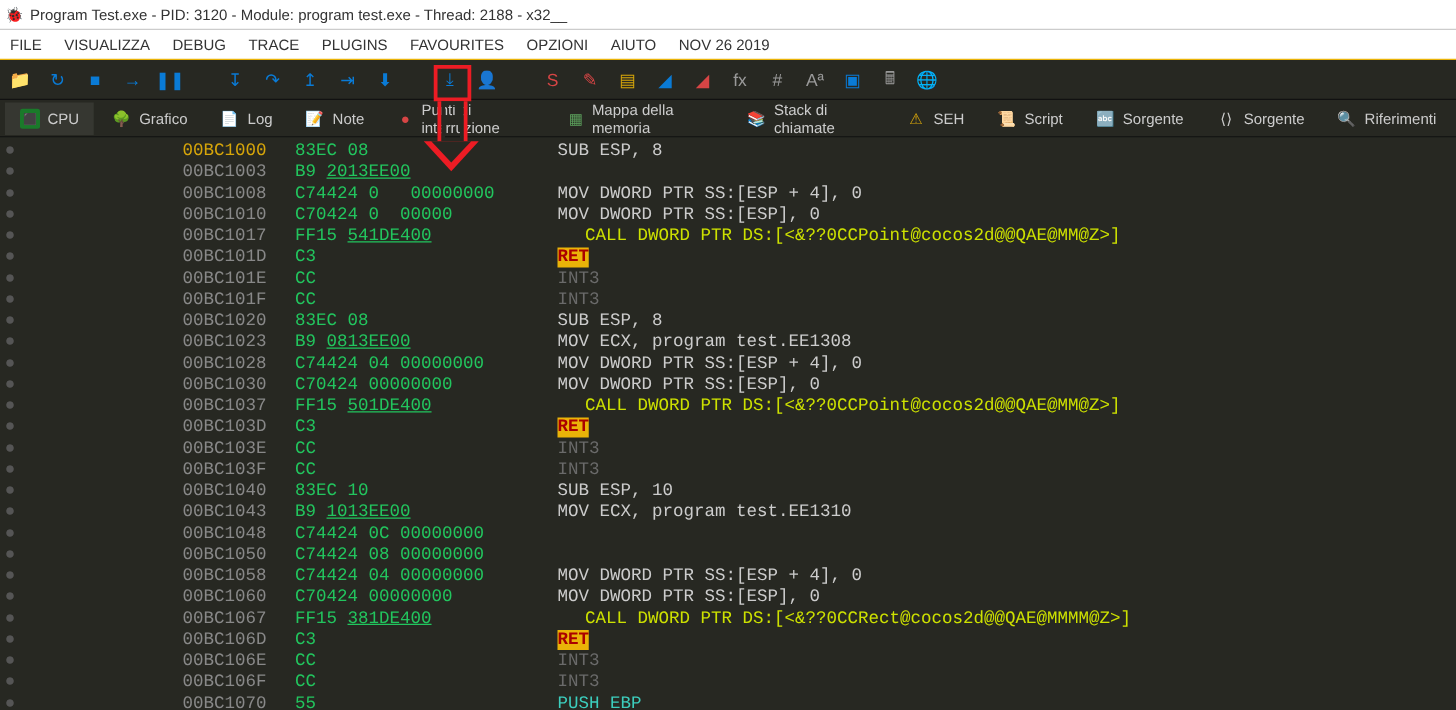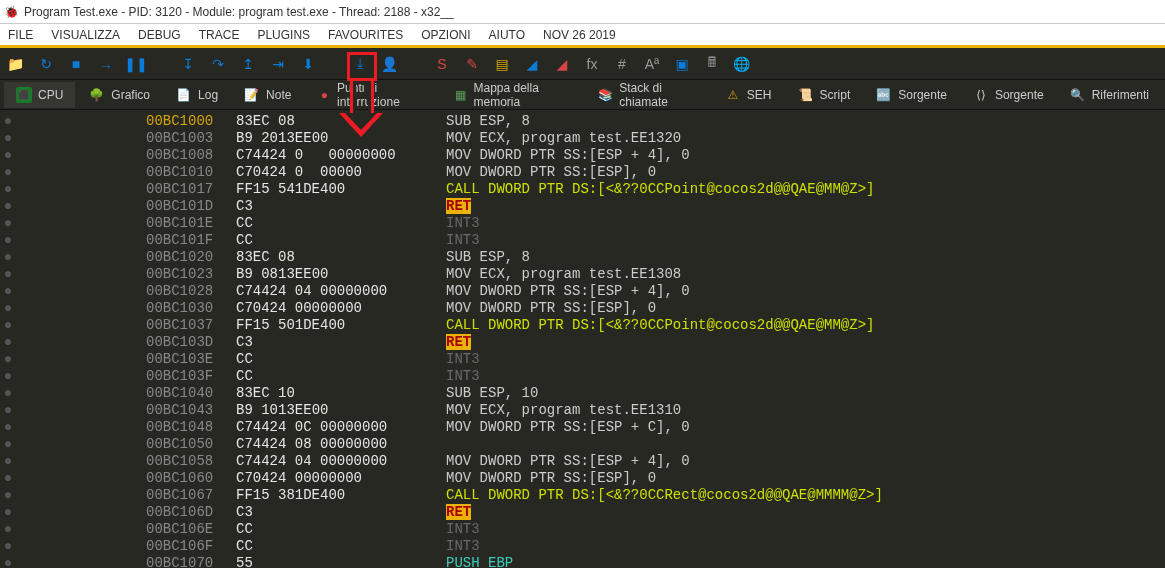--- a/index.html
+++ b/index.html
@@ -1,44 +1,44 @@
 <!DOCTYPE html>
 <html><head>
 <meta charset="utf-8">
 <style>
   * { margin: 0; padding: 0; box-sizing: border-box; }
   body { font-family: "Segoe UI", Tahoma, sans-serif; background: #272822; width: 1165px; height: 568px; overflow: hidden; }
   
   .titlebar { background: #fff; height: 24px; display: flex; align-items: center; padding: 0 4px; font-size: 12px; color: #333; border-bottom: 1px solid #ccc; }
   .titlebar .bug-icon { width: 16px; height: 16px; margin-right: 4px; display: inline-flex; align-items: center; justify-content: center; }
   
-  .menubar { background: #fff; height: 24px; display: flex; align-items: center; padding: 0 8px; gap: 18px; font-size: 12px; color: #333; border-bottom: 3px solid #eab308; }
+  .menubar { background: #fff; height: 24px; display: flex; align-items: center; padding: 0 8px; gap: 18px; font-size: 12px; color: #333; border-bottom: 1px solid #eab308; }
   .menubar span { cursor: pointer; }
   
   .toolbar { background: #272822; height: 32px; display: flex; align-items: center; padding: 0 8px; gap: 14px; border-bottom: 1px solid #111; }
   .tool-icon { width: 16px; height: 16px; display: inline-flex; align-items: center; justify-content: center; color: #999; font-size: 14px; cursor: pointer; }
   .tool-icon.blue { color: #0a7bd6; }
   .tool-icon.red { color: #d64545; }
   .tool-icon.yellow { color: #d6a50a; }
   .tool-icon.green { color: #5ca05c; }
   
   .tabbar { background: #272822; height: 30px; display: flex; align-items: center; padding: 0 4px; gap: 2px; border-bottom: 1px solid #111; }
   .tab { display: flex; align-items: center; gap: 6px; padding: 4px 12px; font-size: 12px; color: #ccc; cursor: pointer; height: 26px; }
   .tab.active { background: #363731; }
   .tab-icon { width: 16px; height: 16px; display: inline-flex; align-items: center; justify-content: center; font-size: 12px; }
   
   .disasm { background: #272822; font-family: Consolas, "Courier New", monospace; font-size: 14px; line-height: 18px; padding: 2px 0; }
   .disasm-row { display: flex; height: 17px; white-space: pre; }
   .bp-col { width: 16px; text-align: center; color: #555; }
   .addr-col { width: 90px; color: #888; margin-left: 130px; font-family: Liberation Mono, monospace; }
   .addr-col.hl { color: #d6a50a; }
-  .bytes-col { width: 210px; color: #e5e5e5; }
-  .bytes-col .ul { }
+  .bytes-col { width: 210px; color: #22c55e; }
+  .bytes-col .ul { text-decoration: underline; }
   .instr-col { flex: 1; color: #ccc; }
-  .instr-col .call { color: #cde100; }
+  .instr-col .call { color: #cde100; margin-left: 22px; }
   .instr-col .ret { color: #a00; background: #eab308; font-weight: bold; }
   .instr-col .int3 { color: #6a6a6a; }
   .instr-col .push { color: #3ccdbd; }
   
   .highlight-box { position: absolute; left: 347px; top: 52px; width: 30px; height: 29px; border: 3px solid #ed1c24; pointer-events: none; z-index: 10; }
   .highlight-stem { position: absolute; left: 350px; top: 81px; width: 24px; height: 37px; border: 3px solid #ed1c24; border-top: none; pointer-events: none; z-index: 10; box-shadow: 0 0 0 3px #272822 inset; background: transparent; }
   .arrow-tri { position: absolute; left: 339px; top: 113px; width: 0; height: 0; border-left: 22px solid transparent; border-right: 22px solid transparent; border-top: 24px solid #ed1c24; z-index: 10; pointer-events: none; }
   .arrow-tri-inner { position: absolute; left: 345px; top: 113px; width: 0; height: 0; border-left: 16px solid transparent; border-right: 16px solid transparent; border-top: 17px solid #272822; z-index: 11; pointer-events: none; }
 </style>
 </head>
@@ -141,38 +141,38 @@
     <span>Sorgente</span>
   </div>
   <div class="tab">
     <span class="tab-icon">🔍</span>
     <span>Riferimenti</span>
   </div>
 </div>
 
 <div class="disasm" id="disasm">
     <div class="disasm-row"><span class="bp-col">●</span><span class="addr-col hl">00BC1000</span><span class="bytes-col">83EC 08</span><span class="instr-col">SUB ESP, 8</span></div>
-    <div class="disasm-row"><span class="bp-col">●</span><span class="addr-col">00BC1003</span><span class="bytes-col">B9 <span class="ul">2013EE00</span></span><span class="instr-col">MOV ECX, program test.EE1320</span></div>
+    <div class="disasm-row"><span class="bp-col">●</span><span class="addr-col">00BC1003</span><span class="bytes-col">B9 <span class="ul">2013EE00</span></span></div>
     <div class="disasm-row"><span class="bp-col">●</span><span class="addr-col">00BC1008</span><span class="bytes-col">C74424 0   00000000</span><span class="instr-col">MOV DWORD PTR SS:[ESP + 4], 0</span></div>
     <div class="disasm-row"><span class="bp-col">●</span><span class="addr-col">00BC1010</span><span class="bytes-col">C70424 0  00000</span><span class="instr-col">MOV DWORD PTR SS:[ESP], 0</span></div>
     <div class="disasm-row"><span class="bp-col">●</span><span class="addr-col">00BC1017</span><span class="bytes-col">FF15 <span class="ul">541DE400</span></span><span class="instr-col"><span class="call">CALL DWORD PTR DS:[&lt;&amp;??0CCPoint@cocos2d@@QAE@MM@Z&gt;]</span></span></div>
     <div class="disasm-row"><span class="bp-col">●</span><span class="addr-col">00BC101D</span><span class="bytes-col">C3</span><span class="instr-col"><span class="ret">RET</span></span></div>
     <div class="disasm-row"><span class="bp-col">●</span><span class="addr-col">00BC101E</span><span class="bytes-col">CC</span><span class="instr-col"><span class="int3">INT3</span></span></div>
     <div class="disasm-row"><span class="bp-col">●</span><span class="addr-col">00BC101F</span><span class="bytes-col">CC</span><span class="instr-col"><span class="int3">INT3</span></span></div>
     <div class="disasm-row"><span class="bp-col">●</span><span class="addr-col">00BC1020</span><span class="bytes-col">83EC 08</span><span class="instr-col">SUB ESP, 8</span></div>
     <div class="disasm-row"><span class="bp-col">●</span><span class="addr-col">00BC1023</span><span class="bytes-col">B9 <span class="ul">0813EE00</span></span><span class="instr-col">MOV ECX, program test.EE1308</span></div>
     <div class="disasm-row"><span class="bp-col">●</span><span class="addr-col">00BC1028</span><span class="bytes-col">C74424 04 00000000</span><span class="instr-col">MOV DWORD PTR SS:[ESP + 4], 0</span></div>
     <div class="disasm-row"><span class="bp-col">●</span><span class="addr-col">00BC1030</span><span class="bytes-col">C70424 00000000</span><span class="instr-col">MOV DWORD PTR SS:[ESP], 0</span></div>
     <div class="disasm-row"><span class="bp-col">●</span><span class="addr-col">00BC1037</span><span class="bytes-col">FF15 <span class="ul">501DE400</span></span><span class="instr-col"><span class="call">CALL DWORD PTR DS:[&lt;&amp;??0CCPoint@cocos2d@@QAE@MM@Z&gt;]</span></span></div>
     <div class="disasm-row"><span class="bp-col">●</span><span class="addr-col">00BC103D</span><span class="bytes-col">C3</span><span class="instr-col"><span class="ret">RET</span></span></div>
     <div class="disasm-row"><span class="bp-col">●</span><span class="addr-col">00BC103E</span><span class="bytes-col">CC</span><span class="instr-col"><span class="int3">INT3</span></span></div>
     <div class="disasm-row"><span class="bp-col">●</span><span class="addr-col">00BC103F</span><span class="bytes-col">CC</span><span class="instr-col"><span class="int3">INT3</span></span></div>
     <div class="disasm-row"><span class="bp-col">●</span><span class="addr-col">00BC1040</span><span class="bytes-col">83EC 10</span><span class="instr-col">SUB ESP, 10</span></div>
     <div class="disasm-row"><span class="bp-col">●</span><span class="addr-col">00BC1043</span><span class="bytes-col">B9 <span class="ul">1013EE00</span></span><span class="instr-col">MOV ECX, program test.EE1310</span></div>
-    <div class="disasm-row"><span class="bp-col">●</span><span class="addr-col">00BC1048</span><span class="bytes-col">C74424 0C 00000000</span><span class="instr-col">MOV DWORD PTR SS:[ESP + C], 0</span></div>
+    <div class="disasm-row"><span class="bp-col">●</span><span class="addr-col">00BC1048</span><span class="bytes-col">C74424 0C 00000000</span></div>
     <div class="disasm-row"><span class="bp-col">●</span><span class="addr-col">00BC1050</span><span class="bytes-col">C74424 08 00000000</span></div>
     <div class="disasm-row"><span class="bp-col">●</span><span class="addr-col">00BC1058</span><span class="bytes-col">C74424 04 00000000</span><span class="instr-col">MOV DWORD PTR SS:[ESP + 4], 0</span></div>
     <div class="disasm-row"><span class="bp-col">●</span><span class="addr-col">00BC1060</span><span class="bytes-col">C70424 00000000</span><span class="instr-col">MOV DWORD PTR SS:[ESP], 0</span></div>
     <div class="disasm-row"><span class="bp-col">●</span><span class="addr-col">00BC1067</span><span class="bytes-col">FF15 <span class="ul">381DE400</span></span><span class="instr-col"><span class="call">CALL DWORD PTR DS:[&lt;&amp;??0CCRect@cocos2d@@QAE@MMMM@Z&gt;]</span></span></div>
     <div class="disasm-row"><span class="bp-col">●</span><span class="addr-col">00BC106D</span><span class="bytes-col">C3</span><span class="instr-col"><span class="ret">RET</span></span></div>
     <div class="disasm-row"><span class="bp-col">●</span><span class="addr-col">00BC106E</span><span class="bytes-col">CC</span><span class="instr-col"><span class="int3">INT3</span></span></div>
     <div class="disasm-row"><span class="bp-col">●</span><span class="addr-col">00BC106F</span><span class="bytes-col">CC</span><span class="instr-col"><span class="int3">INT3</span></span></div>
     <div class="disasm-row"><span class="bp-col">●</span><span class="addr-col">00BC1070</span><span class="bytes-col">55</span><span class="instr-col"><span class="push">PUSH EBP</span></span></div>
   </div>
 

